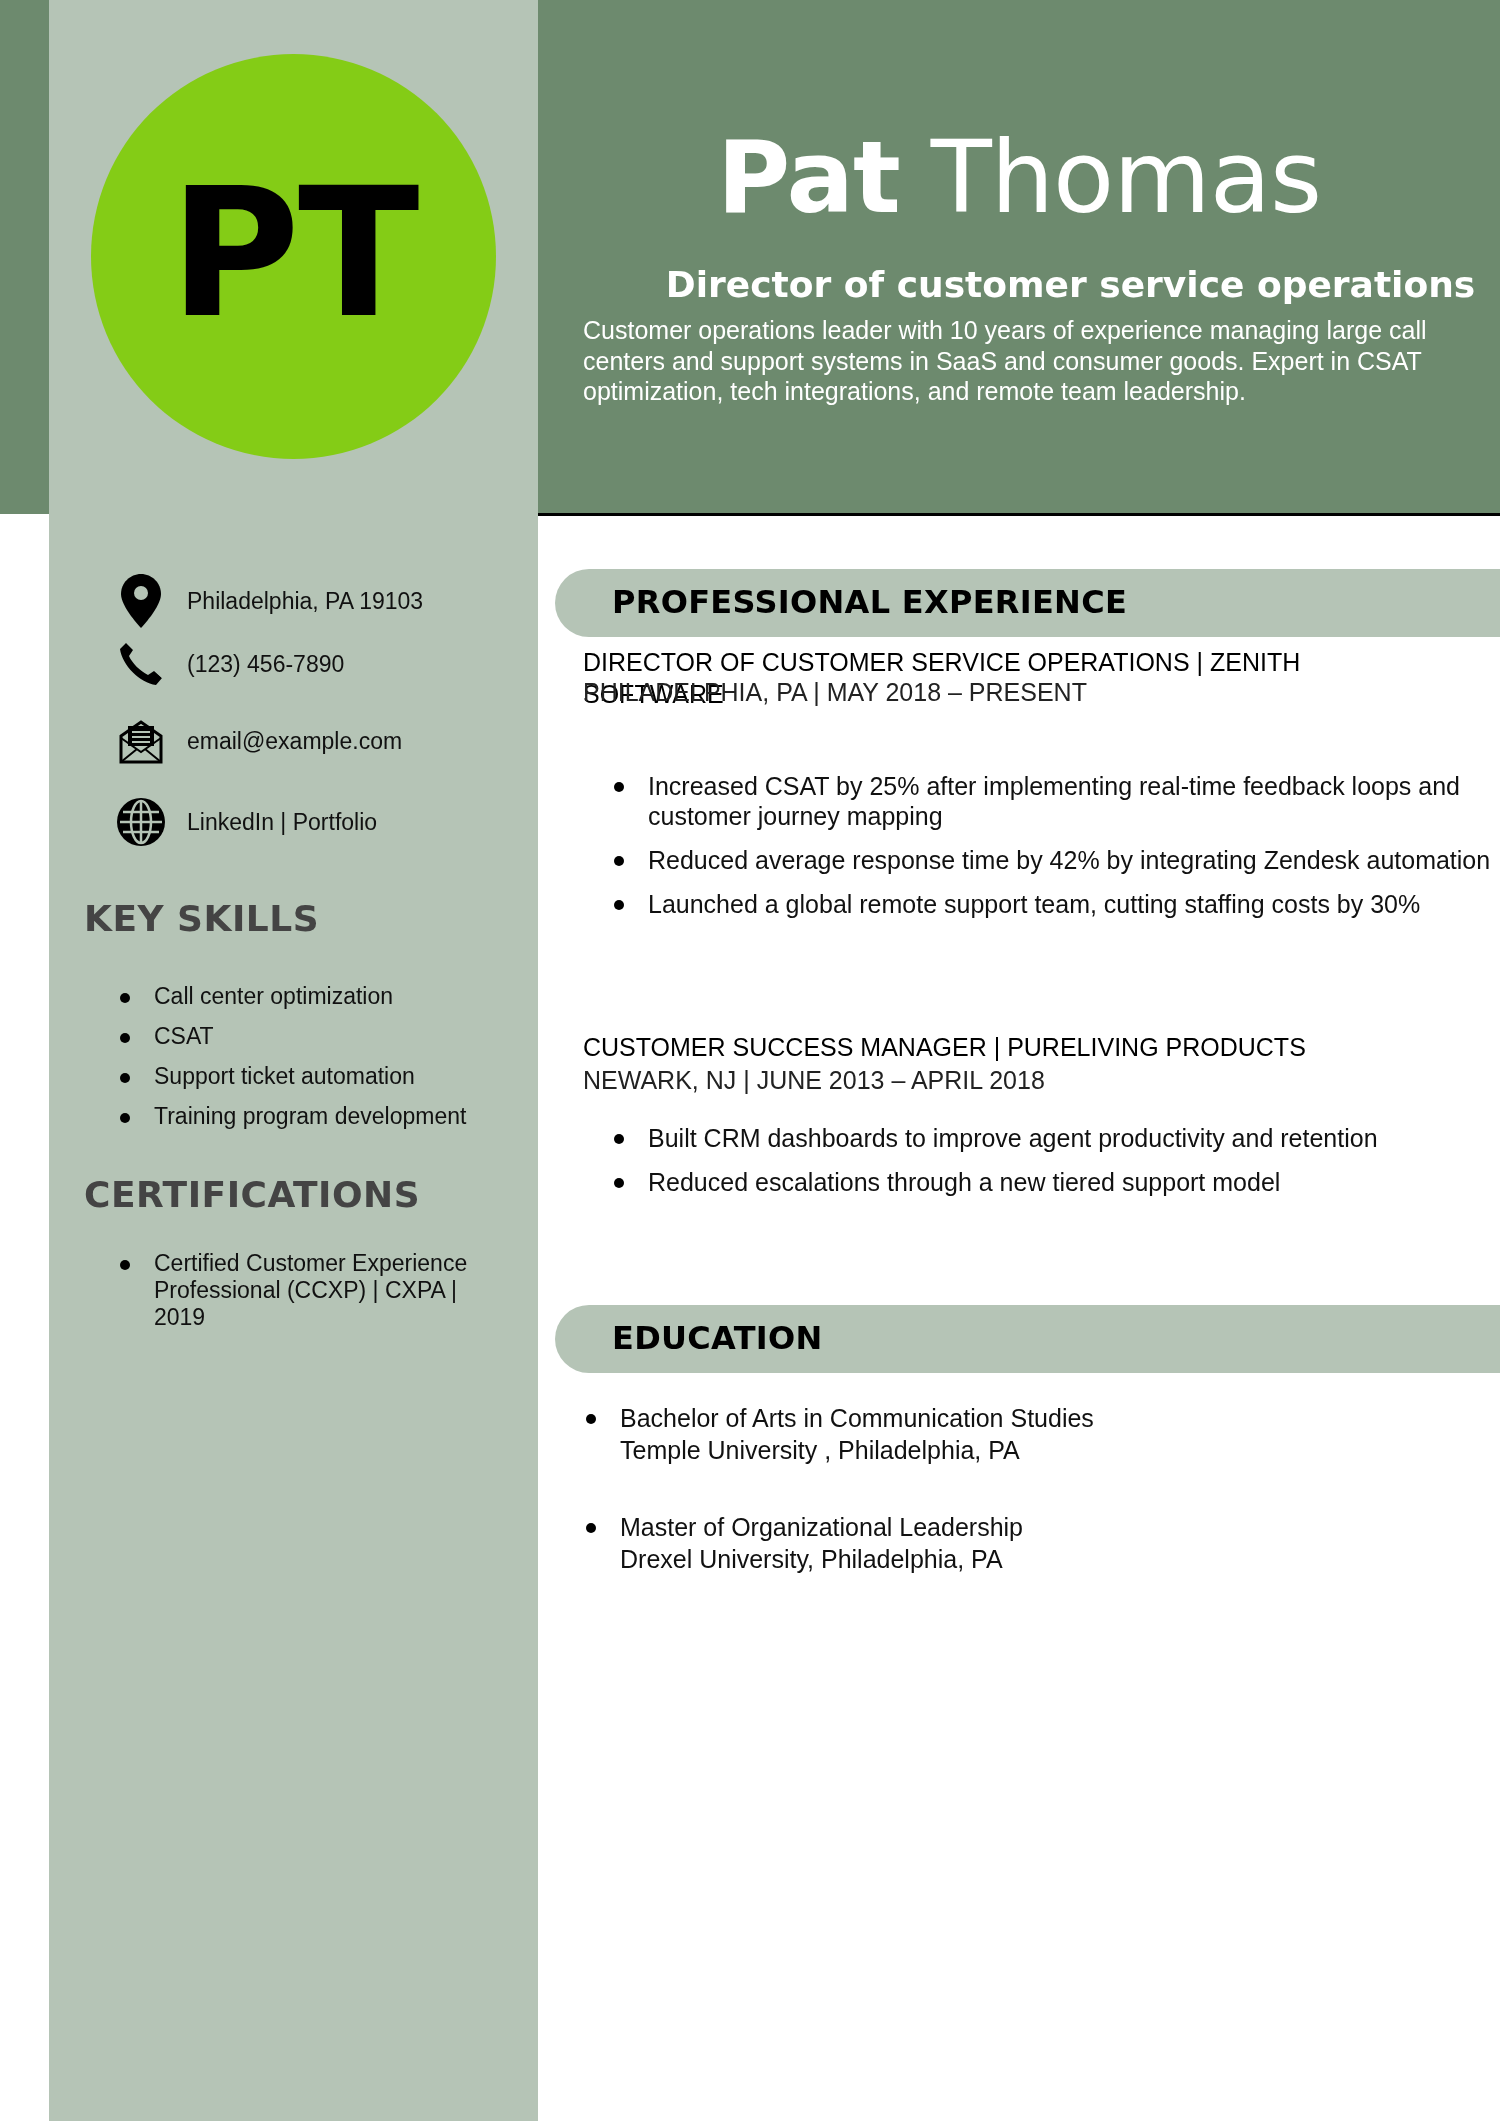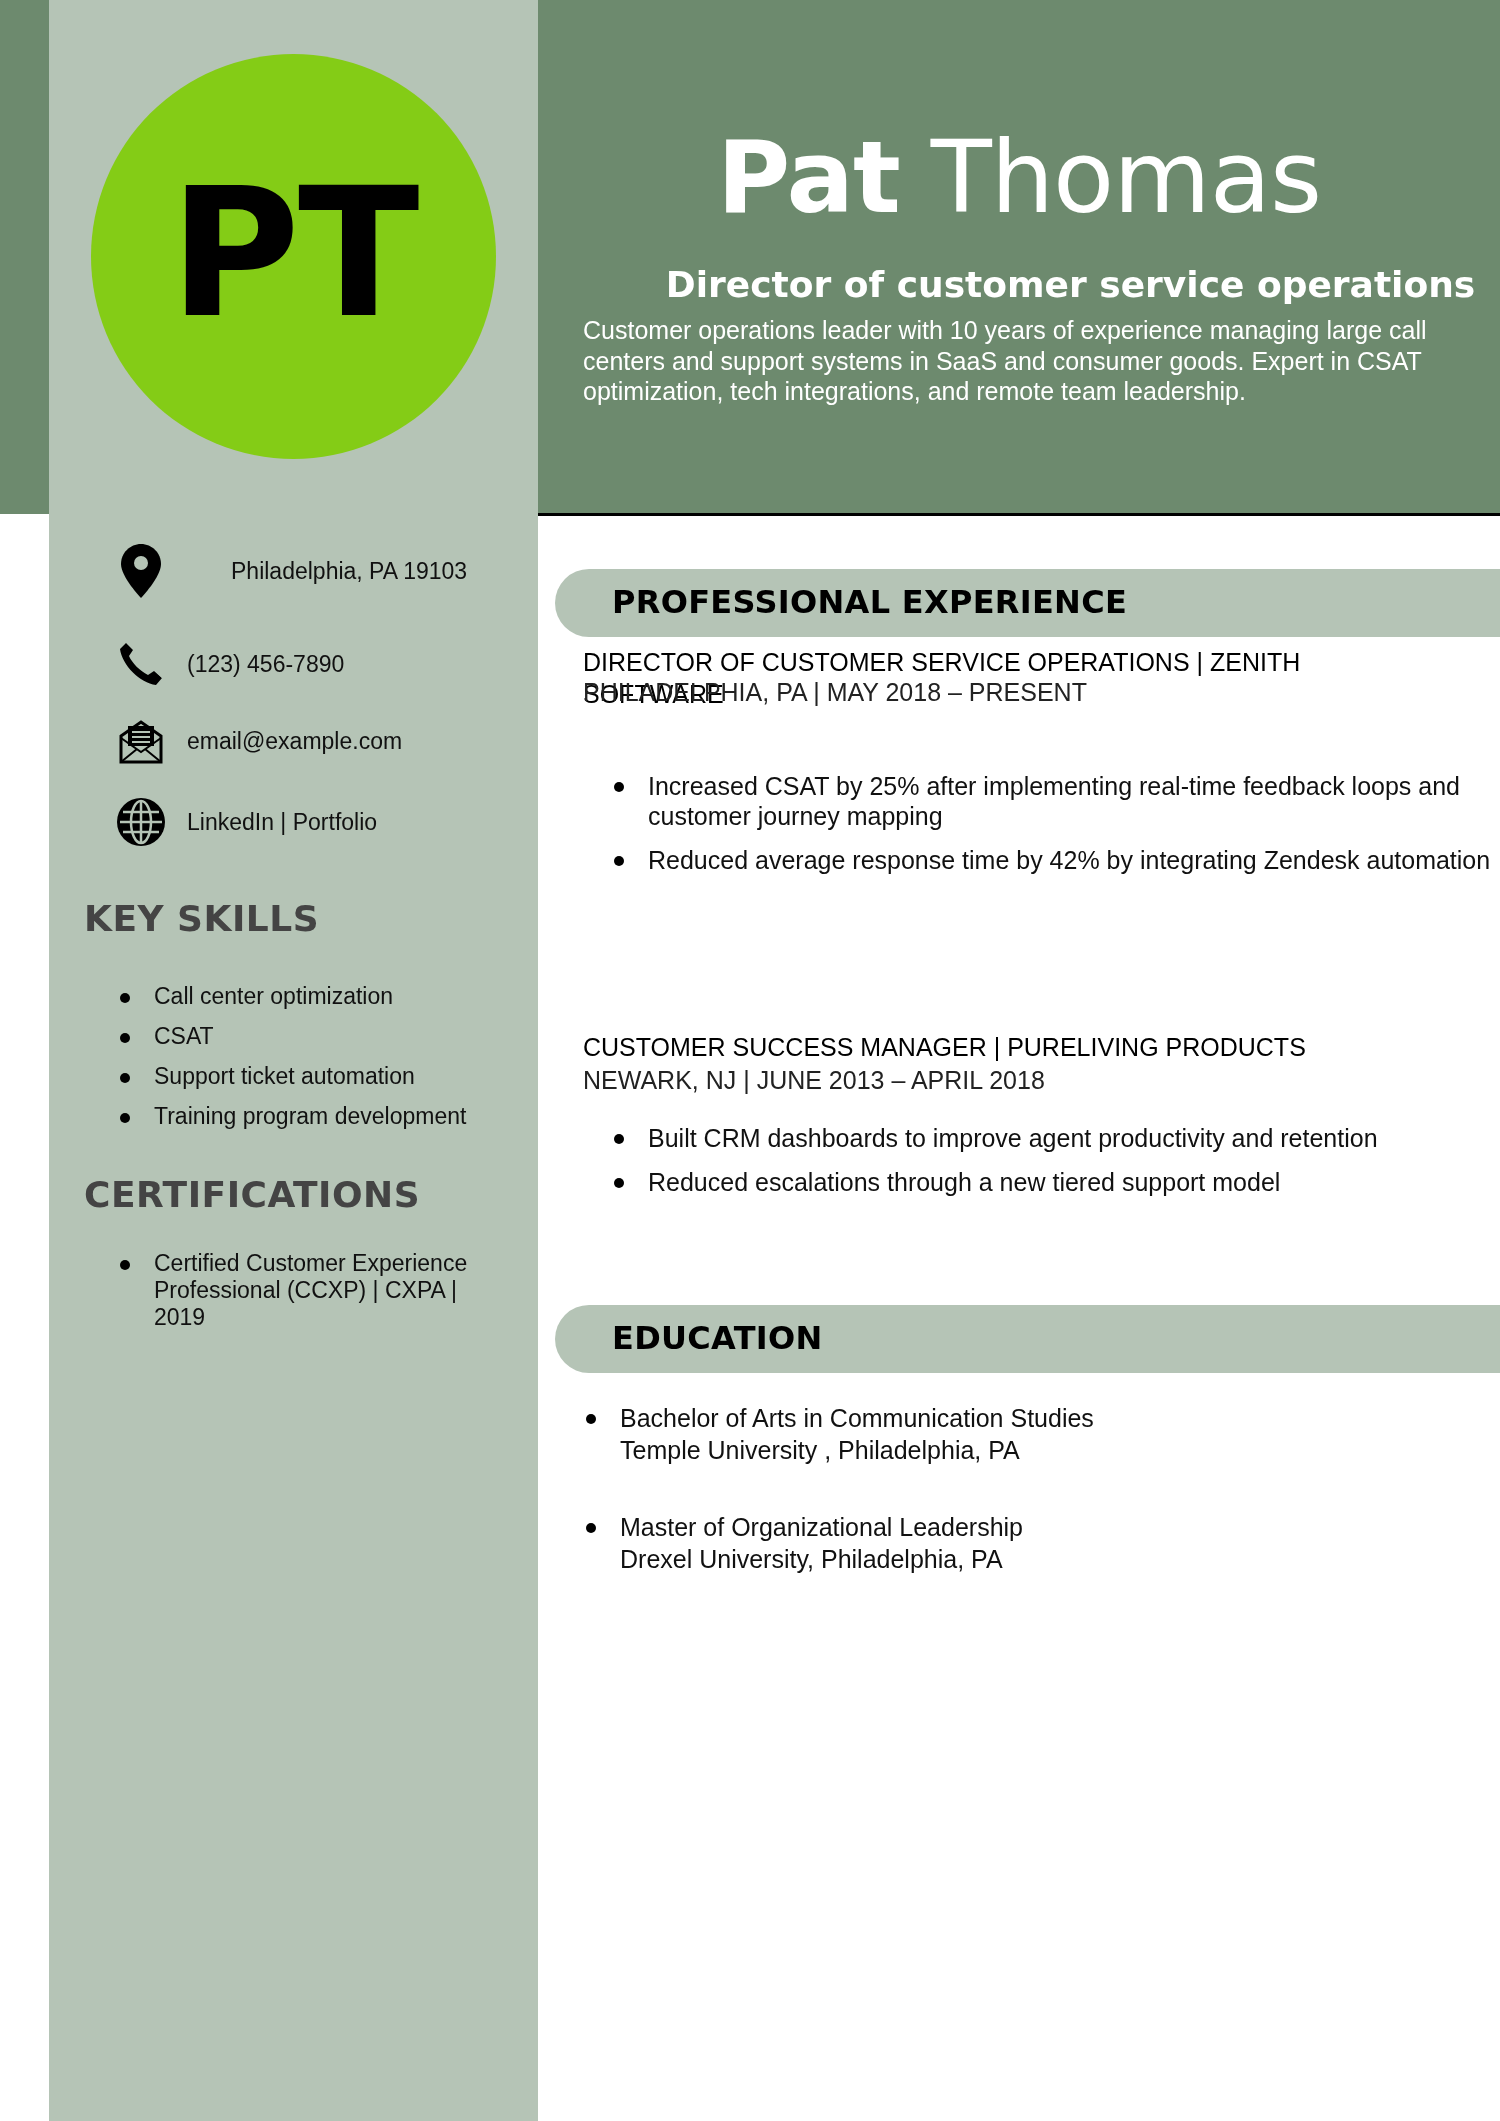--- a/index.html
+++ b/index.html
@@ -55,21 +55,21 @@
   <span>PT</span>
 </div>
 
 <div class="name">
   <span class="first">Pat</span>
   <span class="last">Thomas</span>
 </div>
 <div class="role">Director of customer service operations</div>
 <div class="summary">Customer operations leader with 10 years of experience managing large call centers and support systems in SaaS and consumer goods. Expert in CSAT optimization, tech integrations, and remote team leadership.</div>
 
-<div class="contact" style="top:541px;gap:44px;">
+<div class="contact" style="top:571px;">
   <span class="icon">
     <svg width="40" height="54" viewBox="0 0 40 54">
         <path d="M20 0C9 0 0 9 0 20c0 13 20 34 20 34s20-21 20-34C40 9 31 0 20 0z" fill="#000"></path>
         <circle cx="20" cy="19" r="7" fill="#b5c4b6"></circle>
       </svg>
   </span>
   <span class="text">Philadelphia, PA 19103</span>
 </div>
 <div class="contact" style="top:634px;">
   <span class="icon">
@@ -125,20 +125,21 @@
 
 <div class="section-pill" style="top:546px;margin-top:23px;">
   <span>PROFESSIONAL EXPERIENCE</span>
 </div>
 
 <div class="job-title" style="top:646px; width:860px;">DIRECTOR OF CUSTOMER SERVICE OPERATIONS | ZENITH SOFTWARE</div>
 <div class="job-meta" style="top:676px;">PHILADELPHIA, PA | MAY 2018 – PRESENT</div>
 <ul class="bullets" style="top:771px;">
   <li style="margin-bottom:14px;">Increased CSAT by 25% after implementing real-time feedback loops and customer journey mapping</li>
   <li style="margin-bottom:14px;">Reduced average response time by 42% by integrating Zendesk automation</li>
+  <li>Launched a global remote support team, cutting staffing costs by 30%</li>
 </ul>
 
 <div class="job-title" style="top:1031px;">CUSTOMER SUCCESS MANAGER | PURELIVING PRODUCTS</div>
 <div class="job-meta" style="top:1064px;">NEWARK, NJ | JUNE 2013 – APRIL 2018</div>
 <ul class="bullets" style="top:1123px;">
   <li style="margin-bottom:14px;">Built CRM dashboards to improve agent productivity and retention</li>
   <li>Reduced escalations through a new tiered support model</li>
 </ul>
 
 <div class="section-pill" style="top:1305px;">

